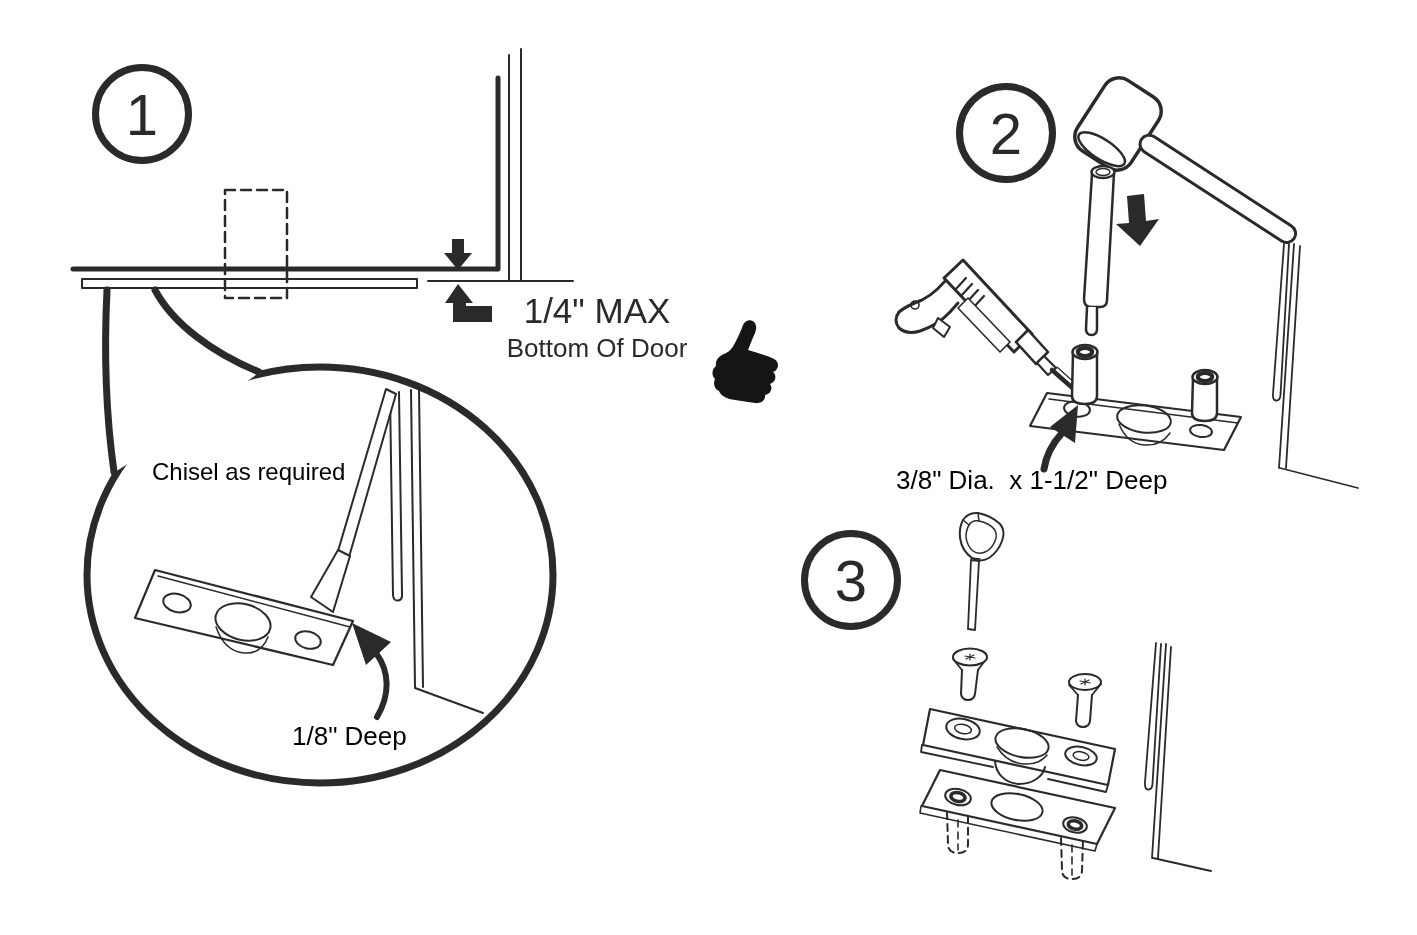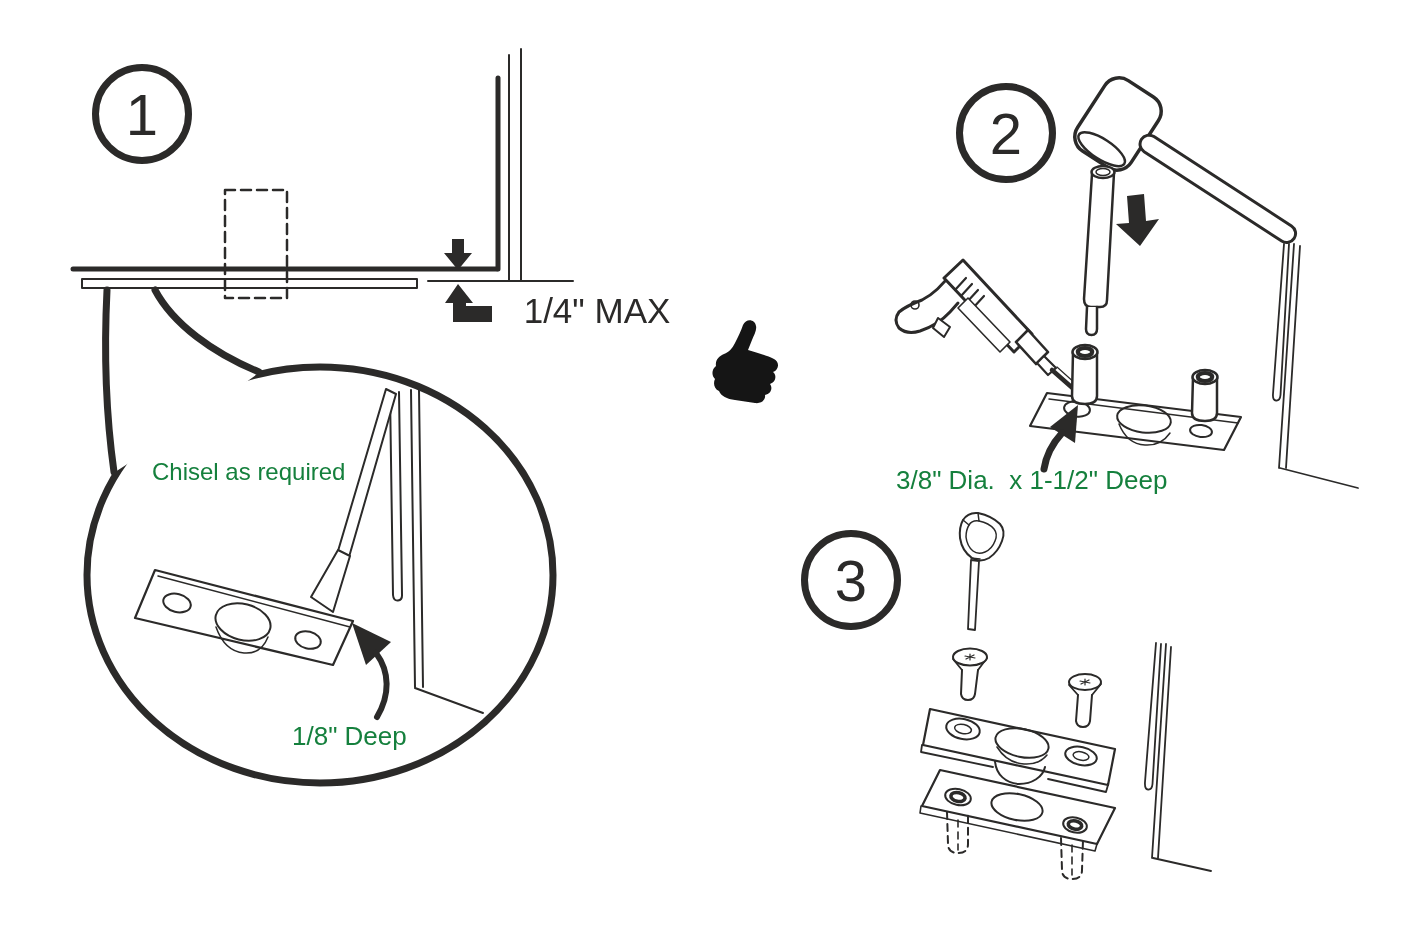--- a/index.html
+++ b/index.html
@@ -6,21 +6,21 @@
   .stage{
     position:relative;width:1417px;height:935px;background:#fff;overflow:hidden;
     font-family:"Liberation Sans",sans-serif;color:#2b2a29;
   }
   svg.art{position:absolute;left:0;top:0;}
   .step-circle{
     position:absolute;width:86px;height:86px;border:7px solid #2b2a29;border-radius:50%;
     display:flex;align-items:center;justify-content:center;
     font-size:58px;font-weight:400;color:#2b2a29;background:#fff;
   }
-  .label{position:absolute;color:#15803d;white-space:pre;line-height:1.08;}
+  .label{position:absolute;color:#000000;white-space:pre;line-height:1.08;}
   .measure-block{position:absolute;left:476px;top:291px;width:242px;text-align:center;}
   .measure-title{font-size:35px;letter-spacing:0;}
   .measure-sub{font-size:26px;line-height:29px;margin-top:3px;}
   .chisel-label{left:152px;top:459px;font-size:24px;}
   .depth-label{left:292px;top:722px;font-size:26px;}
   .drill-label{left:896px;top:466px;font-size:26px;}
 </style>
 </head>
 <body>
 
@@ -198,20 +198,21 @@
   </div>
   <div class="step-circle" style="left:956px;top:83px;">
     <span>2</span>
   </div>
   <div class="step-circle" style="left:801px;top:530px;">
     <span>3</span>
   </div>
 
   <div class="measure-block">
     <div class="measure-title">1/4" MAX</div>
+    <div class="measure-sub">Bottom Of Door</div>
   </div>
 
   <div class="label chisel-label">Chisel as required</div>
   <div class="label depth-label">1/8" Deep</div>
 
   <div class="label drill-label">3/8" Dia.  x 1-1/2" Deep</div>
 
 </div>
 
 </body></html>

